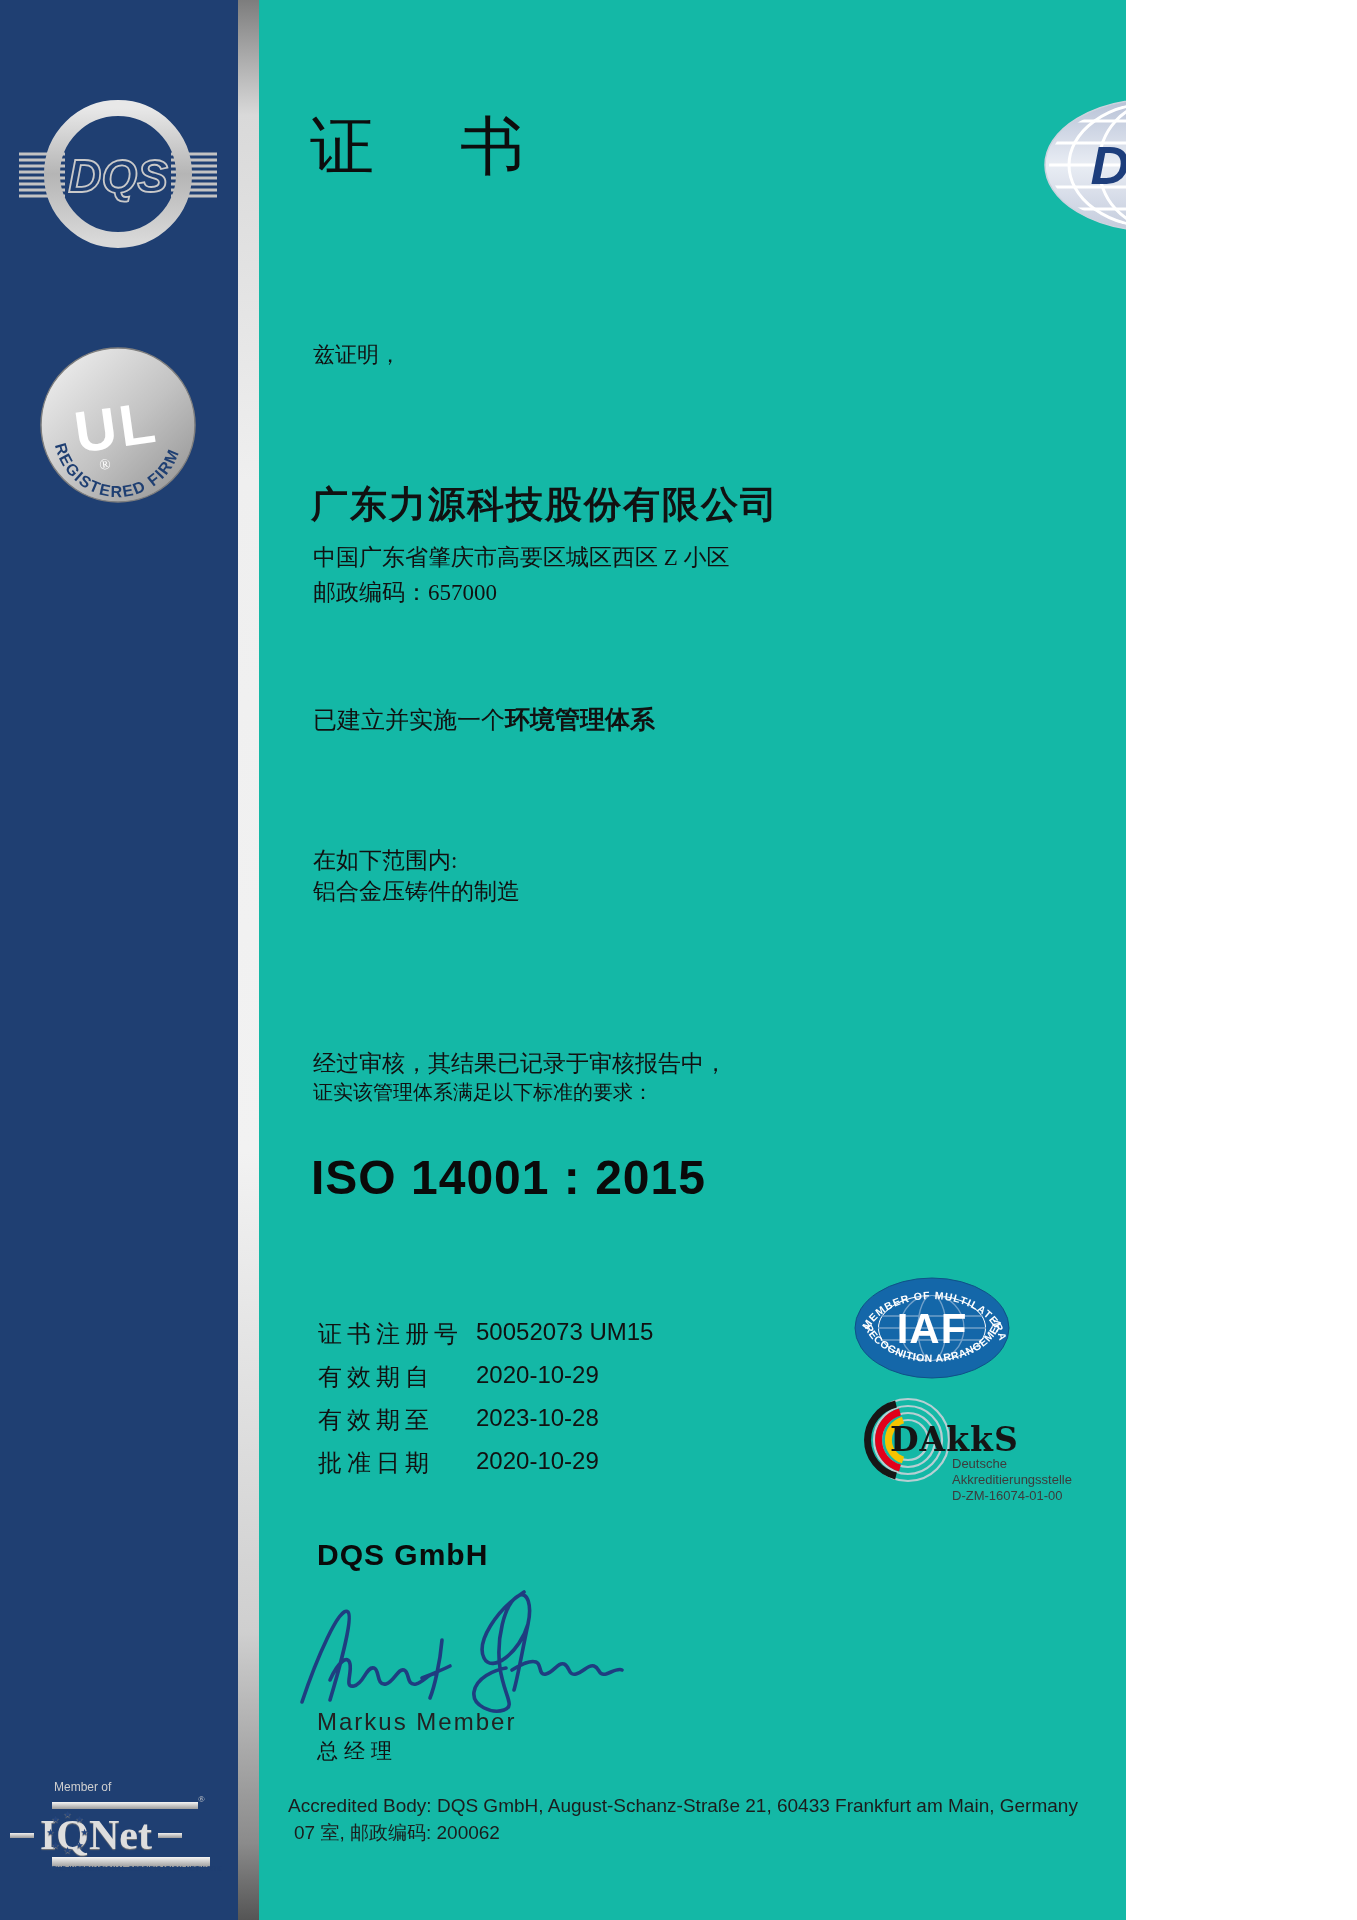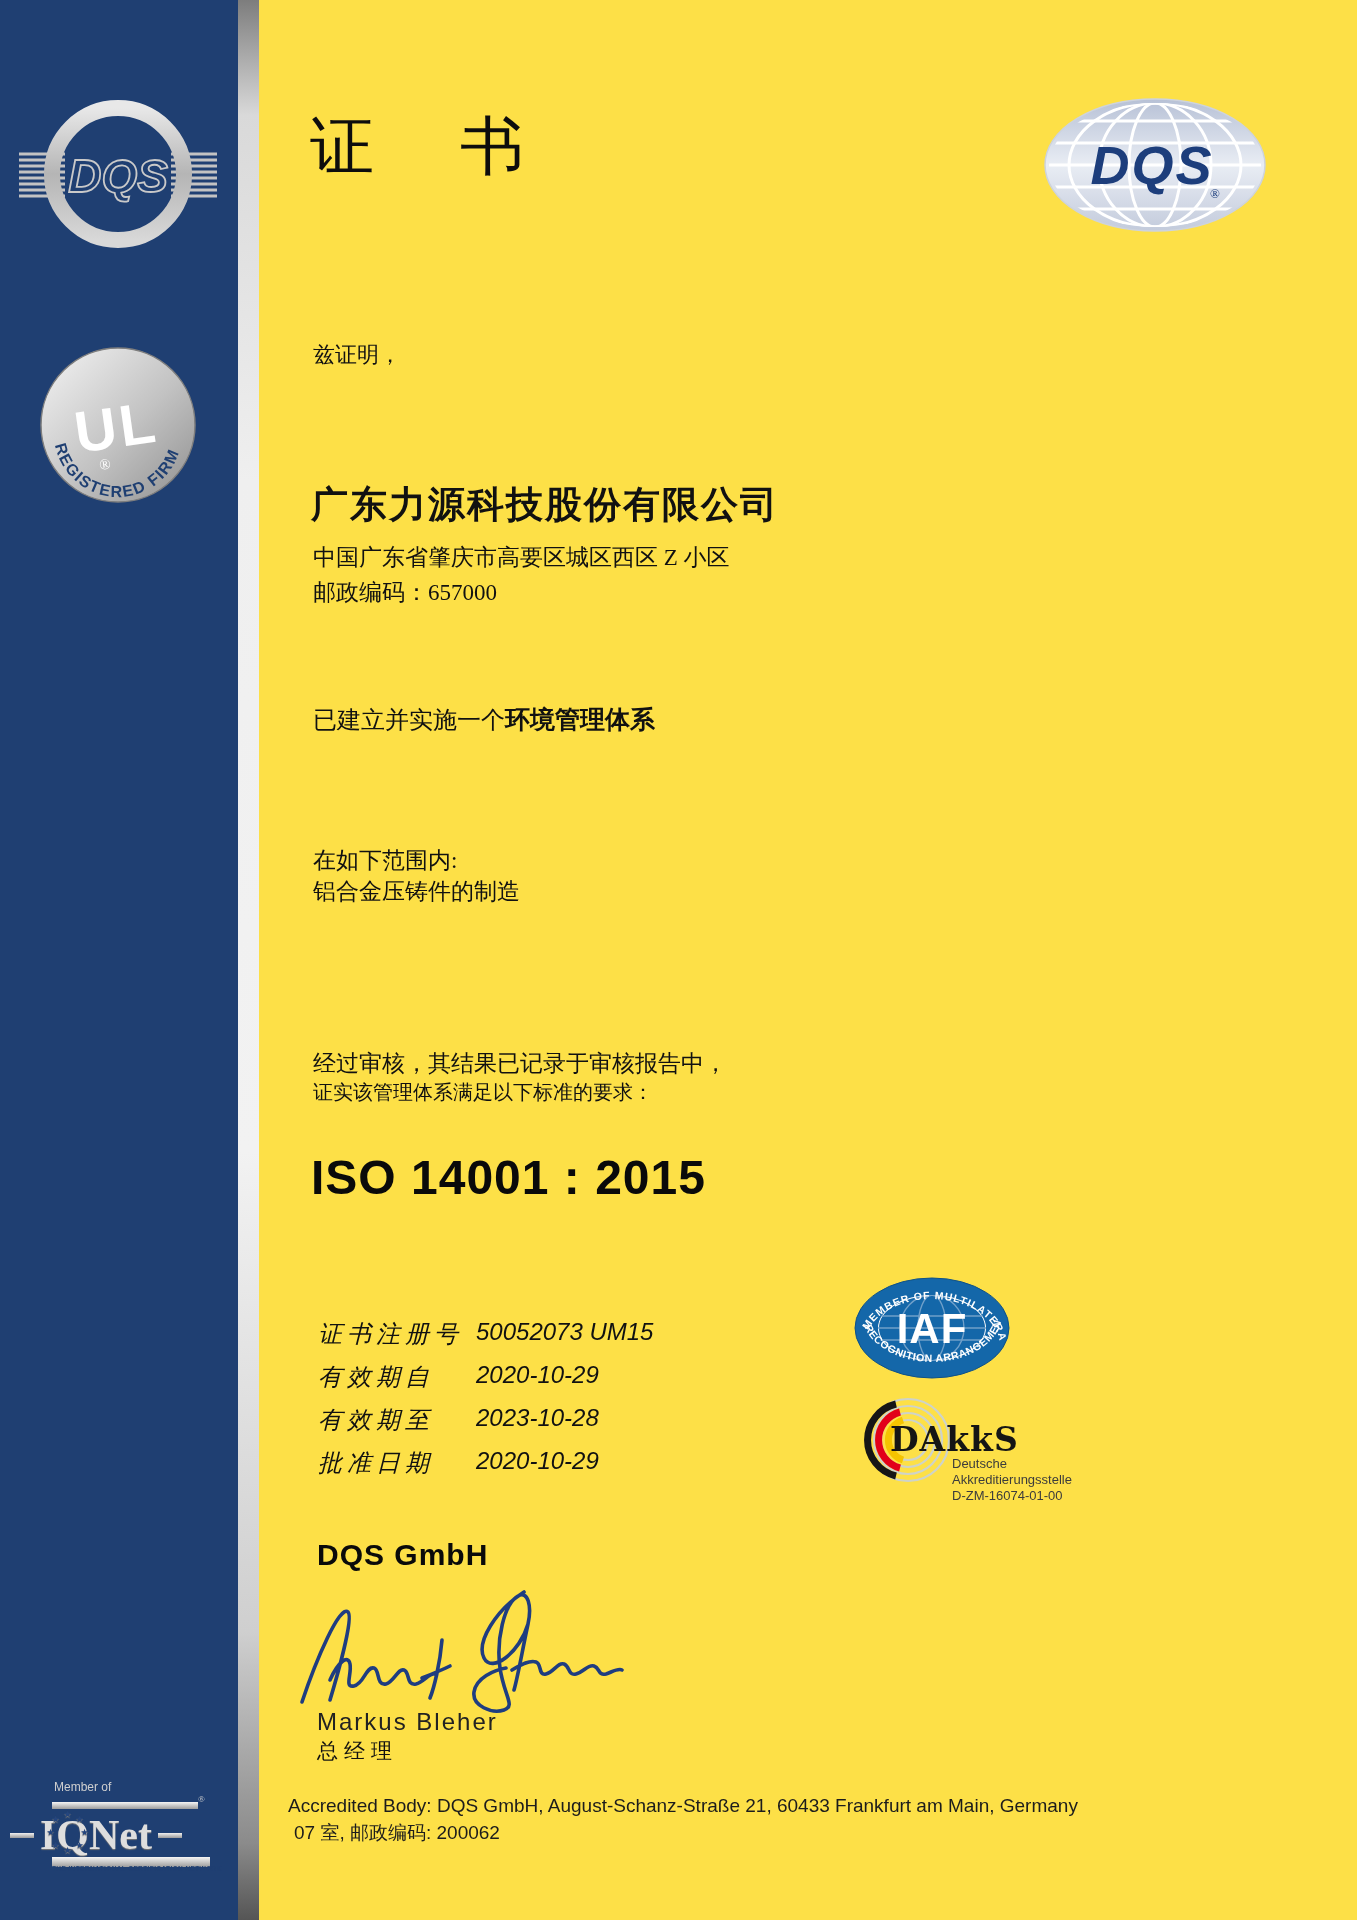--- a/index.html
+++ b/index.html
@@ -1,16 +1,16 @@
 <!DOCTYPE html>
 <html><head>
 <meta charset="utf-8">
 <style>
   html,body{margin:0;padding:0;background:#ffffff;}
-  .page{position:relative;width:1357px;height:1920px;background:#fde047;overflow:hidden;
+  .page{position:relative;width:1126px;height:1920px;background:#14b8a6;overflow:hidden;
         font-family:"Liberation Serif","DejaVu Serif",serif;color:#111;}
   .abs{position:absolute;}
 
   
   .sidebar{position:absolute;left:0;top:0;width:238px;height:1920px;background:#1f3f72;}
   .silver-strip{position:absolute;left:238px;top:0;width:21px;height:1920px;
     background:linear-gradient(to bottom,#7d7d7d 0%,#d9d9d9 6%,#efefef 25%,#f2f2f2 60%,#cfcfcf 85%,#8b8b8b 96%,#555 100%);}
 
   
   .iqnet{position:absolute;left:10px;top:1780px;width:218px;color:#d6d6d6;}
@@ -37,21 +37,21 @@
   .company-postcode{left:313px;top:577px;font-size:23px;}
   .system-line{left:313px;top:703px;font-size:24px;}
   .system-line b{font-size:25px;}
   .scope-intro{left:313px;top:845px;font-size:23px;}
   .scope-text{left:313px;top:876px;font-size:23px;}
   .audit1{left:313px;top:1048px;font-size:23px;}
   .audit2{left:313px;top:1079px;font-size:20px;}
   .standard{left:311px;top:1150px;font-size:48px;font-weight:bold;
     font-family:"Liberation Sans","DejaVu Sans",sans-serif;letter-spacing:1px;color:#0a0a0a;}
   .details{left:318px;top:1318px;}
-  .detail-row{display:flex;margin-bottom:14px;height:29px;font-style:italic;}
+  .detail-row{display:flex;margin-bottom:14px;height:29px;}
   .detail-label{width:158px;font-size:24px;letter-spacing:5px;}
   .detail-value{font-family:"Liberation Sans","DejaVu Sans",sans-serif;font-size:24px;}
   .issuer{left:317px;top:1538px;font-family:"Liberation Sans","DejaVu Sans",sans-serif;
     font-size:30px;font-weight:bold;letter-spacing:1px;color:#0a0a0a;}
   .signer-name{left:317px;top:1708px;font-family:"Liberation Sans","DejaVu Sans",sans-serif;
     font-size:24px;letter-spacing:2px;color:#222;}
   .signer-title{left:317px;top:1737px;font-size:21px;letter-spacing:6px;}
   .footer{left:288px;top:1792px;font-family:"Liberation Sans","DejaVu Sans",sans-serif;
     font-size:19px;line-height:27px;color:#1c1c1c;width:1060px;}
   .footer-line3{margin-left:6px;}
@@ -261,21 +261,21 @@
 
     <div class="abs issuer">DQS GmbH</div>
 
     <svg class="abs" style="left:292px;top:1576px;" width="345" height="145" viewBox="0 0 345 145">
       <g fill="none" stroke="#1f3d80" stroke-width="3.6" stroke-linecap="round" stroke-linejoin="round">
         <path d="M10,126 C24,84 48,28 56,36 C62,42 44,104 38,124 M38,104 C46,86 56,78 58,88 C60,98 52,112 62,110 C72,108 74,90 82,92 C88,94 84,110 94,108 C102,106 106,92 112,94 C118,96 114,110 124,108 C132,106 138,96 144,98 M150,64 C148,88 142,112 138,122 M130,102 C140,98 150,94 158,90"></path>
         <path d="M232,16 C204,34 184,66 192,82 C200,98 228,76 236,48 C240,30 236,14 226,20 C212,28 204,64 208,92 C212,120 224,130 212,134 C200,138 180,130 182,116 C184,102 202,94 214,92 M236,48 C230,76 226,100 222,114 M220,94 C230,88 238,84 244,86 C250,88 246,100 254,98 C262,96 266,86 272,88 C278,90 276,100 284,98 C292,96 296,88 302,90 C308,92 306,100 314,98 C320,96 326,92 330,94"></path>
       </g>
     </svg>
 
-    <div class="abs signer-name">Markus Bleher</div>
+    <div class="abs signer-name">Markus Member</div>
     <div class="abs signer-title">总经理</div>
 
     <div class="abs footer">
       <div>Accredited Body: DQS GmbH, August-Schanz-Straße 21, 60433 Frankfurt am Main, Germany</div>
       <div class="footer-line3">07 室, 邮政编码: 200062</div>
     </div>
 
   </main>
 </div>
 

